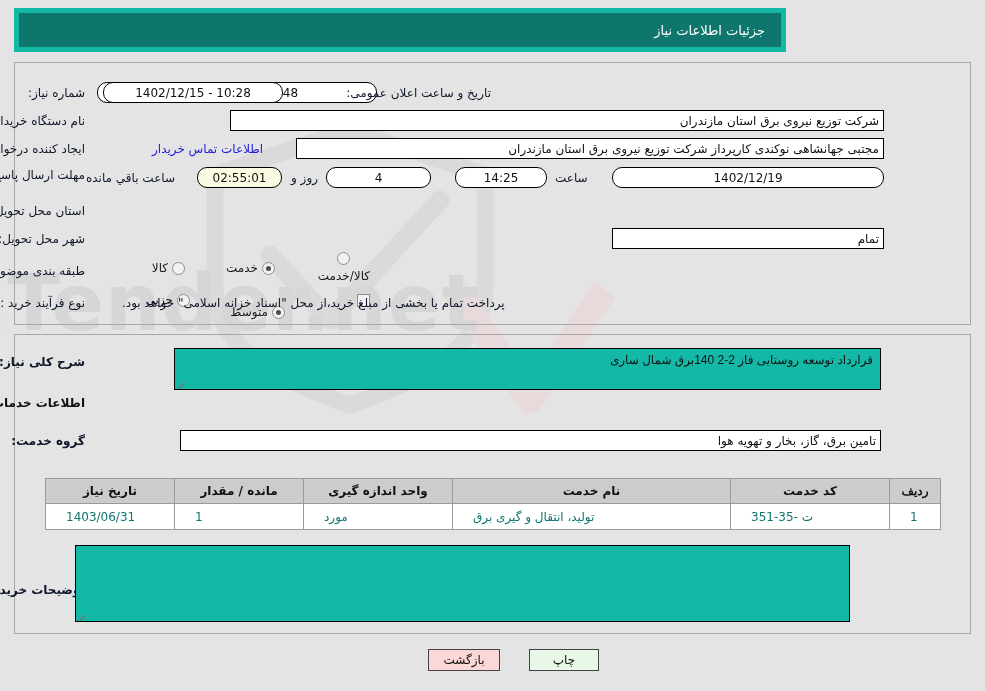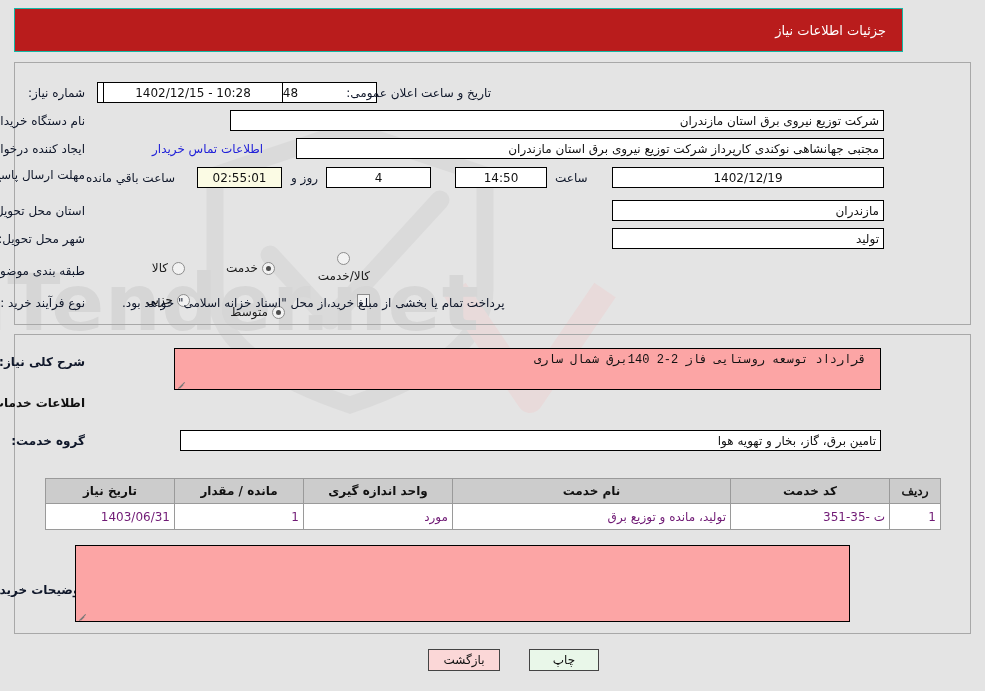--- a/index.html
+++ b/index.html
@@ -34,24 +34,24 @@
     z-index: 2;
     width: 985px;
     height: 691px;
   }
 
   
   .header-bar {
     position: absolute;
     left: 14px;
     top: 8px;
-    width: 889px;
+    width: 772px;
     height: 44px;
-    background: #b91c1c;
-    border: 1px solid #14b8a6;
+    background: #0f766e;
+    border: 5px solid #14b8a6;
     box-sizing: border-box;
     display: flex;
     align-items: center;
     justify-content: flex-start;
     padding: 0 16px;
   }
   .header-title {
     color: #ffffff;
     font-size: 13px;
     font-weight: normal;
@@ -85,21 +85,21 @@
     box-sizing: border-box;
     font-size: 12px;
     color: #111;
     line-height: 1;
     display: flex;
     align-items: center;
     padding: 0 4px;
     white-space: nowrap;
     overflow: hidden;
   }
-  .fld.center { justify-content: center; }
+  .fld.center { justify-content: center; border-radius: 10px; }
   .fld.right  { justify-content: flex-start; }
   .fld.cream  { background: #fbfbe4; }
 
   .link-blue {
     position: absolute;
     color: #2020d8;
     font-size: 12px;
     text-decoration: none;
     white-space: nowrap;
     cursor: pointer;
@@ -137,29 +137,29 @@
     position: absolute;
     width: 13px; height: 13px;
     border: 1px solid #8d8d8d;
     background: #f2f2f2;
     box-sizing: border-box;
   }
 
   
   .ta {
     position: absolute;
-    background: #fca5a5;
+    background: #14b8a6;
     border: 1px solid #000000;
     box-sizing: border-box;
     font-size: 12px;
     color: #111;
-    padding: 3px 14px 0 5px;
+    padding: 3px 7px 0 5px;
     overflow: hidden;
     resize: none;
-    font-family: Liberation Mono, monospace;
+    font-family: Liberation Sans, sans-serif;
     line-height: 1.35;
   }
   .ta-grip {
     position: absolute;
     width: 12px; height: 12px;
     pointer-events: none;
   }
   .ta-grip::before,
   .ta-grip::after {
     content: "";
@@ -196,23 +196,23 @@
     color: #111;
     height: 24px;
     padding: 0 4px;
     text-align: center;
     white-space: nowrap;
   }
   #svc-table td {
     background: #ffffff;
     border: 1px solid #9a9a9a;
     height: 25px;
-    padding: 0 4px;
-    text-align: right;
-    color: #701a75;
+    padding: 0 20px;
+    text-align: left;
+    color: #0f766e;
     white-space: nowrap;
   }
 
   
   .btn {
     position: absolute;
     height: 22px;
     border: 1px solid #444;
     box-sizing: border-box;
     font-size: 12px;
@@ -258,31 +258,30 @@
   <span class="lbl" style="right:900px; top:114px;">نام دستگاه خریدار:</span>
   <div class="fld right" style="right:608px; top:110px; width:375px; height:21px; right:auto; left:230px; width:654px;">شرکت توزیع نیروی برق استان مازندران</div>
 
   <span class="lbl" style="right:900px; top:142px;">ایجاد کننده درخواست:</span>
   <div class="fld right" style="left:296px; top:138px; width:588px; height:21px;padding-left:21px;">مجتبی جهانشاهی نوکندی کارپرداز شرکت توزیع نیروی برق استان مازندران</div>
   <a class="link-blue" style="left:152px; top:142px;" href="#">اطلاعات تماس خریدار</a>
 
   <span class="lbl" style="right:900px; top:166px; line-height:1.5; text-align:right; width:80px;">مهلت ارسال پاسخ: تا تاریخ:</span>
   <div class="fld center" style="left:612px; top:167px; width:272px; height:21px;">1402/12/19</div>
   <span class="lbl" style="left:555px; top:171px;">ساعت</span>
-  <div class="fld center" style="left:455px; top:167px; width:92px; height:21px;">14:50</div>
+  <div class="fld center" style="left:455px; top:167px; width:92px; height:21px;">14:25</div>
   <div class="fld center" style="left:326px; top:167px; width:105px; height:21px;">4</div>
   <span class="lbl" style="left:291px; top:171px;">روز و</span>
   <div class="fld cream center" style="left:197px; top:167px; width:85px; height:21px;">02:55:01</div>
   <span class="lbl" style="left:86px; top:171px;">ساعت باقي مانده</span>
 
   <span class="lbl" style="right:900px; top:204px;">استان محل تحویل:</span>
-  <div class="fld right" style="left:612px; top:200px; width:272px; height:21px;">مازندران</div>
 
   <span class="lbl" style="right:900px; top:232px;">شهر محل تحویل:</span>
-  <div class="fld right" style="left:612px; top:228px; width:272px; height:21px;">تولید</div>
+  <div class="fld right" style="left:612px; top:228px; width:272px; height:21px;">تمام</div>
 
   <span class="lbl" style="right:900px; top:264px;">طبقه بندی موضوعی:</span>
   <div class="radio-wrap" style="right:800px; top:261px;">
     <span class="radio" id="cat-r0"></span>
     <span>کالا</span>
   </div>
   <div class="radio-wrap" style="right:710px; top:261px;">
     <span class="radio on" id="cat-r1"></span>
     <span>خدمت</span>
   </div>
@@ -322,21 +321,21 @@
         <th>نام خدمت</th>
         <th style="width:140px;">واحد اندازه گیری</th>
         <th style="width:120px;">مانده / مقدار</th>
         <th style="width:120px;">تاریخ نیاز</th>
       </tr>
     </thead>
     <tbody>
       <tr>
         <td>1</td>
         <td>ت -35-351</td>
-        <td>تولید، مانده و توزیع برق</td>
+        <td>تولید، انتقال و گیری برق</td>
         <td>مورد</td>
         <td>1</td>
         <td>1403/06/31</td>
       </tr>
     </tbody>
   </table>
 
   <span class="lbl bold" style="right:900px; top:583px;">توضیحات خریدار:</span>
   <div class="ta" style="left:75px; top:545px; width:775px; height:77px;"></div>
   <span class="ta-grip" style="left:77px; top:609px;"></span>

